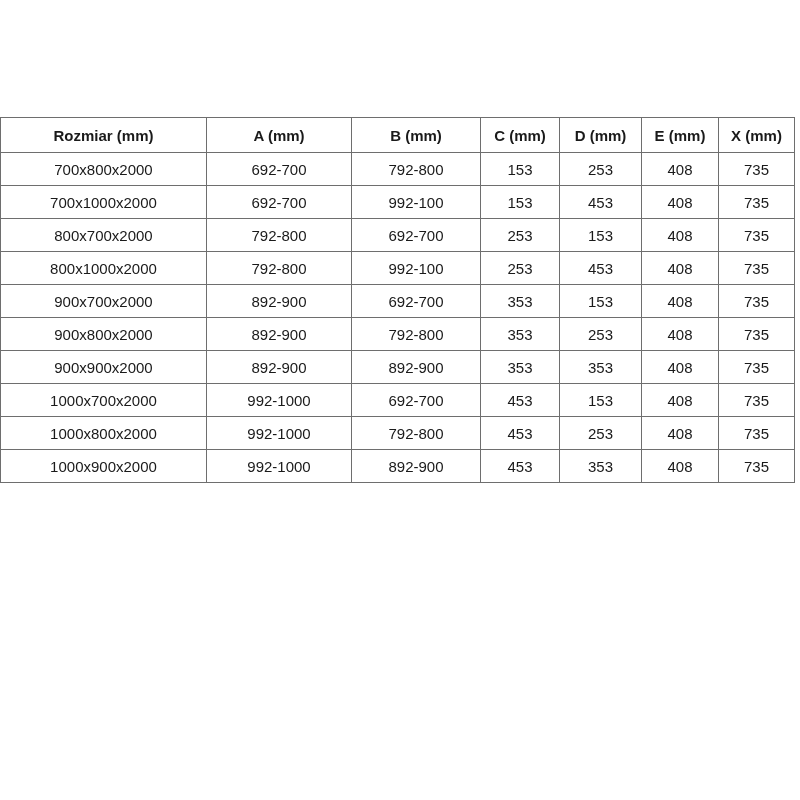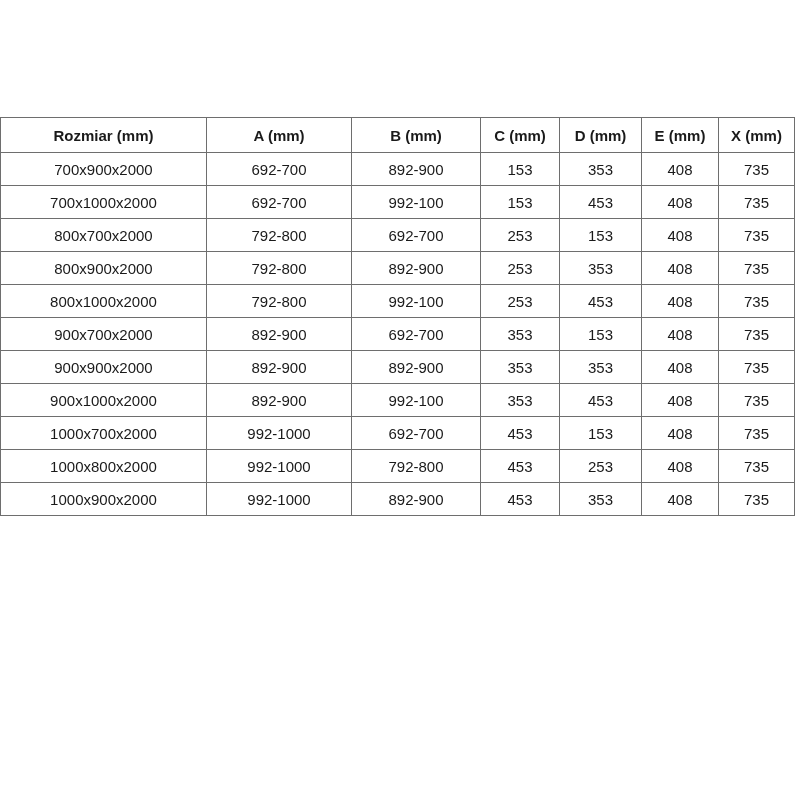--- a/index.html
+++ b/index.html
@@ -73,25 +73,25 @@
           <th>A (mm)</th>
           <th>B (mm)</th>
           <th>C (mm)</th>
           <th>D (mm)</th>
           <th>E (mm)</th>
           <th>X (mm)</th>
         </tr>
     </thead>
     <tbody>
         <tr>
-          <td>700x900x2000</td>
+          <td>700x800x2000</td>
           <td>692-700</td>
-          <td>892-900</td>
+          <td>792-800</td>
           <td>153</td>
-          <td>353</td>
+          <td>253</td>
           <td>408</td>
           <td>735</td>
         </tr>
         <tr>
           <td>700x1000x2000</td>
           <td>692-700</td>
           <td>992-100</td>
           <td>153</td>
           <td>453</td>
           <td>408</td>
@@ -100,61 +100,52 @@
         <tr>
           <td>800x700x2000</td>
           <td>792-800</td>
           <td>692-700</td>
           <td>253</td>
           <td>153</td>
           <td>408</td>
           <td>735</td>
         </tr>
         <tr>
-          <td>800x900x2000</td>
-          <td>792-800</td>
-          <td>892-900</td>
-          <td>253</td>
-          <td>353</td>
-          <td>408</td>
-          <td>735</td>
-        </tr>
-        <tr>
           <td>800x1000x2000</td>
           <td>792-800</td>
           <td>992-100</td>
           <td>253</td>
           <td>453</td>
           <td>408</td>
           <td>735</td>
         </tr>
         <tr>
           <td>900x700x2000</td>
           <td>892-900</td>
           <td>692-700</td>
           <td>353</td>
           <td>153</td>
           <td>408</td>
           <td>735</td>
         </tr>
         <tr>
+          <td>900x800x2000</td>
+          <td>892-900</td>
+          <td>792-800</td>
+          <td>353</td>
+          <td>253</td>
+          <td>408</td>
+          <td>735</td>
+        </tr>
+        <tr>
           <td>900x900x2000</td>
           <td>892-900</td>
           <td>892-900</td>
           <td>353</td>
           <td>353</td>
-          <td>408</td>
-          <td>735</td>
-        </tr>
-        <tr>
-          <td>900x1000x2000</td>
-          <td>892-900</td>
-          <td>992-100</td>
-          <td>353</td>
-          <td>453</td>
           <td>408</td>
           <td>735</td>
         </tr>
         <tr>
           <td>1000x700x2000</td>
           <td>992-1000</td>
           <td>692-700</td>
           <td>453</td>
           <td>153</td>
           <td>408</td>

